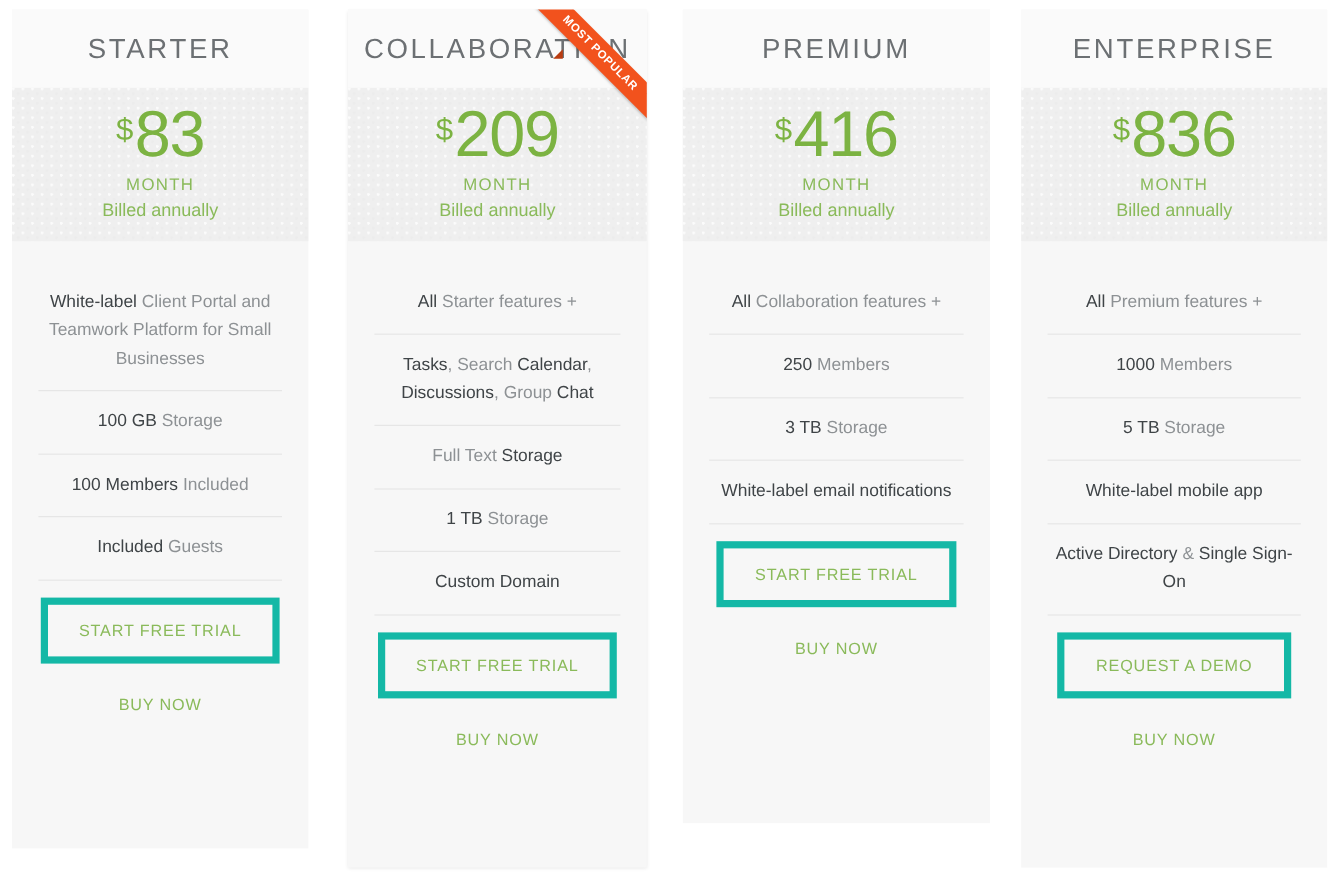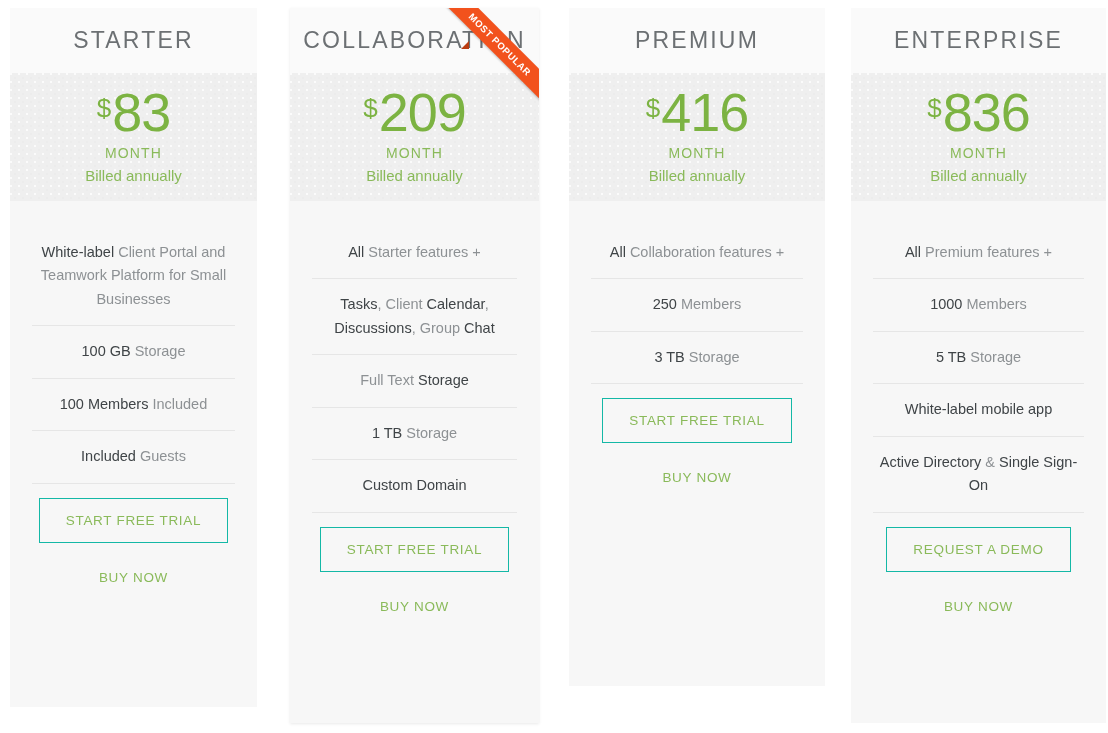--- a/index.html
+++ b/index.html
@@ -141,21 +141,21 @@
   
   .actions {
     flex: 0 0 auto;
     padding: 14px 0 0 0;
     display: flex;
     flex-direction: column;
     align-items: center;
   }
   .cta-button {
     display: inline-block;
-    border: 1px solid #14b8a6;
+    border: 6px solid #14b8a6;
     background: transparent;
     color: #8aba5a;
     font-size: 13.5px;
     letter-spacing: 0.7px;
     padding: 14px 26px;
     min-width: 120px;
     text-align: center;
     cursor: pointer;
     font-family: "Liberation Sans", sans-serif;
     text-transform: uppercase;
@@ -255,21 +255,21 @@
     <div class="price-block">
       <div class="price-line">
         <span class="currency">$</span>
         <span class="amount">209</span>
       </div>
       <div class="per">MONTH</div>
       <div class="billed">Billed annually</div>
     </div>
     <div class="features">
       <div class="feature"><b>All</b><span> Starter features +</span></div>
-      <div class="feature"><b>Tasks</b><span>, Client </span><b>Calendar</b><span>, </span><b>Discussions</b><span>, Group </span><b>Chat</b></div>
+      <div class="feature"><b>Tasks</b><span>, Search </span><b>Calendar</b><span>, </span><b>Discussions</b><span>, Group </span><b>Chat</b></div>
       <div class="feature"><span>Full Text </span><b>Storage</b></div>
       <div class="feature"><b>1 TB</b><span> Storage</span></div>
       <div class="feature"><b>Custom Domain</b></div>
       <div class="actions">
         <div class="cta-button">START FREE TRIAL</div>
         <div class="buy-now">BUY NOW</div>
       </div>
     </div>
   </div>
 
@@ -282,20 +282,21 @@
         <span class="currency">$</span>
         <span class="amount">416</span>
       </div>
       <div class="per">MONTH</div>
       <div class="billed">Billed annually</div>
     </div>
     <div class="features">
       <div class="feature"><b>All</b><span> Collaboration features +</span></div>
       <div class="feature"><b>250</b><span> Members</span></div>
       <div class="feature"><b>3 TB</b><span> Storage</span></div>
+      <div class="feature"><b>White-label email notifications</b></div>
       <div class="actions">
         <div class="cta-button">START FREE TRIAL</div>
         <div class="buy-now">BUY NOW</div>
       </div>
     </div>
   </div>
 
   <div class="plan plan-3">
     <div class="plan-header">
       <div class="plan-name">ENTERPRISE</div>

